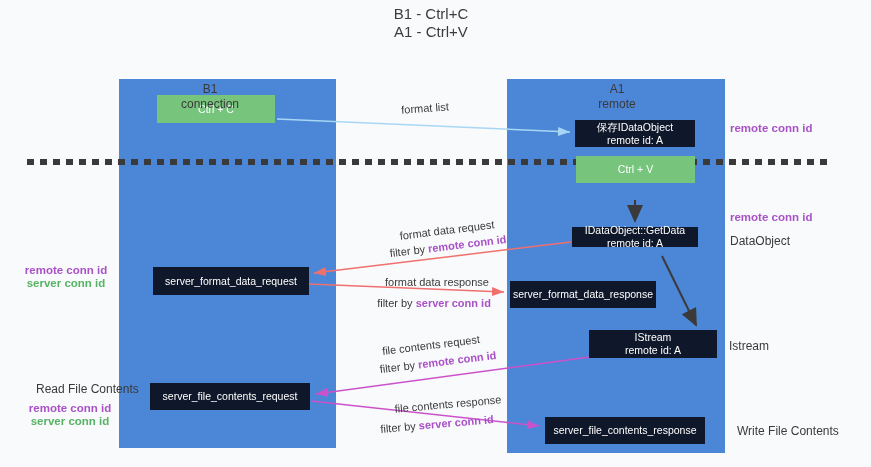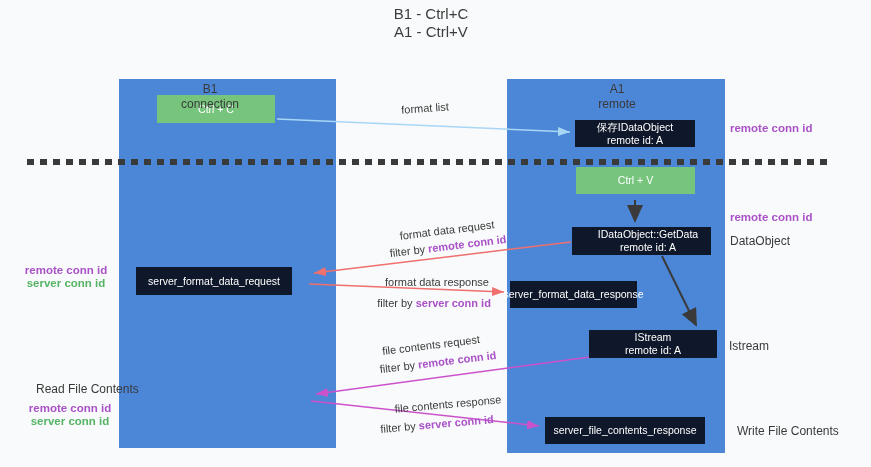--- a/index.html
+++ b/index.html
@@ -19,24 +19,24 @@
   #dashline{position:absolute;left:27px;top:159px;width:805px;height:6px;z-index:3;
     background:repeating-linear-gradient(90deg,#3a3a3a 0 7px,transparent 7px 13px);}
 
   .node{position:absolute;display:flex;flex-direction:column;align-items:center;justify-content:center;
     color:#fff;font-size:10.5px;line-height:13px;text-align:left;z-index:3;white-space:nowrap;}
   .node.green{background:#77c57d;}
   .node.orange{background:#0f172a;}
 
   #ctrl-c{left:157px;top:95px;width:118px;height:28px;}
   #save-box{left:575px;top:120px;width:120px;height:27px;}
-  #ctrl-v{left:576px;top:167px;width:119px;height:27px;}
-  #getdata-box{left:572px;top:227px;width:126px;height:28px;padding-left:13px;}
-  #format-req-box{left:136px;top:267px;width:156px;height:28px;}
-  #format-res-box{left:510px;top:281px;width:127px;height:27px;}
+  #ctrl-v{left:576px;top:156px;width:119px;height:27px;}
+  #getdata-box{left:572px;top:227px;width:126px;height:20px;}
+  #format-req-box{left:153px;top:267px;width:156px;height:28px;}
+  #format-res-box{left:510px;top:281px;width:146px;height:27px;}
   #istream-box{left:589px;top:330px;width:128px;height:28px;}
   #file-req-box{left:150px;top:383px;width:160px;height:27px;}
   #file-res-box{left:545px;top:417px;width:160px;height:27px;}
 
   .flabel{position:absolute;font-size:11px;color:#3a3a3a;white-space:nowrap;z-index:4;}
   .ctr{transform:translate(-50%,-50%);}
   .rot7{transform:translate(-50%,-50%) rotate(-7deg);}
   .rot5{transform:translate(-50%,-50%) rotate(-5deg);}
   .rot4{transform:translate(-50%,-50%) rotate(-4deg);}
   .kw-purple{color:#a952c7;font-weight:bold;}
@@ -121,20 +121,23 @@
 
   <div id="format-res-box" class="node orange">
     <span>server_format_data_response</span>
   </div>
 
   <div id="istream-box" class="node orange">
     <span>IStream</span>
     <span>remote id: A</span>
   </div>
 
+  <div id="file-req-box" class="node orange">
+    <span>server_file_contents_request</span>
+  </div>
 
   <div id="file-res-box" class="node orange">
     <span>server_file_contents_response</span>
   </div>
 
   <div class="flabel rot4" style="left:425px;top:108px;">format list</div>
 
   <div class="flabel rot7" style="left:447px;top:230px;">format data request</div>
   <div class="flabel rot7" style="left:448px;top:246px;">
     <span>filter by</span>

